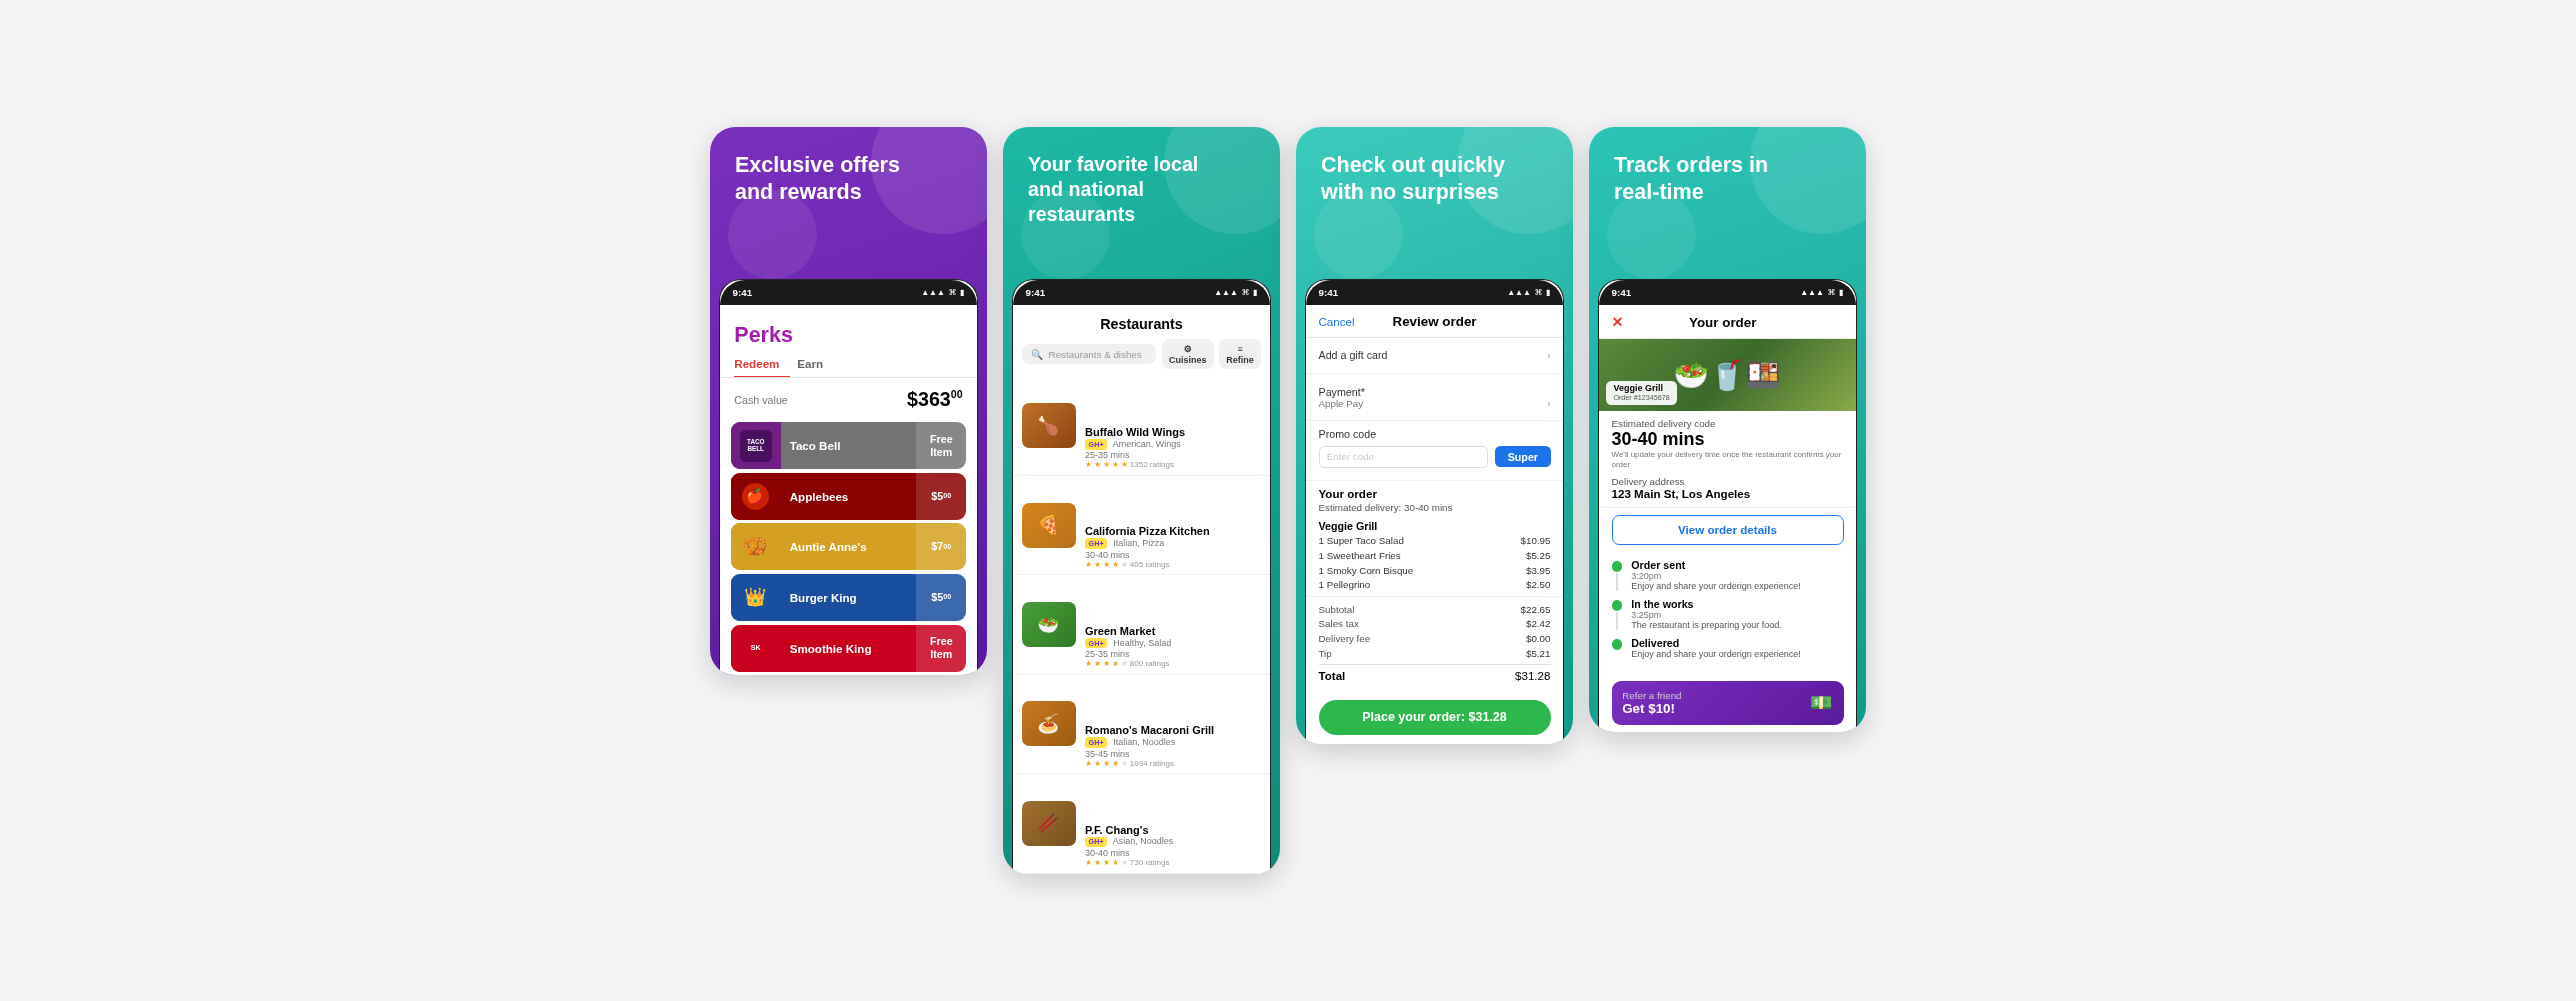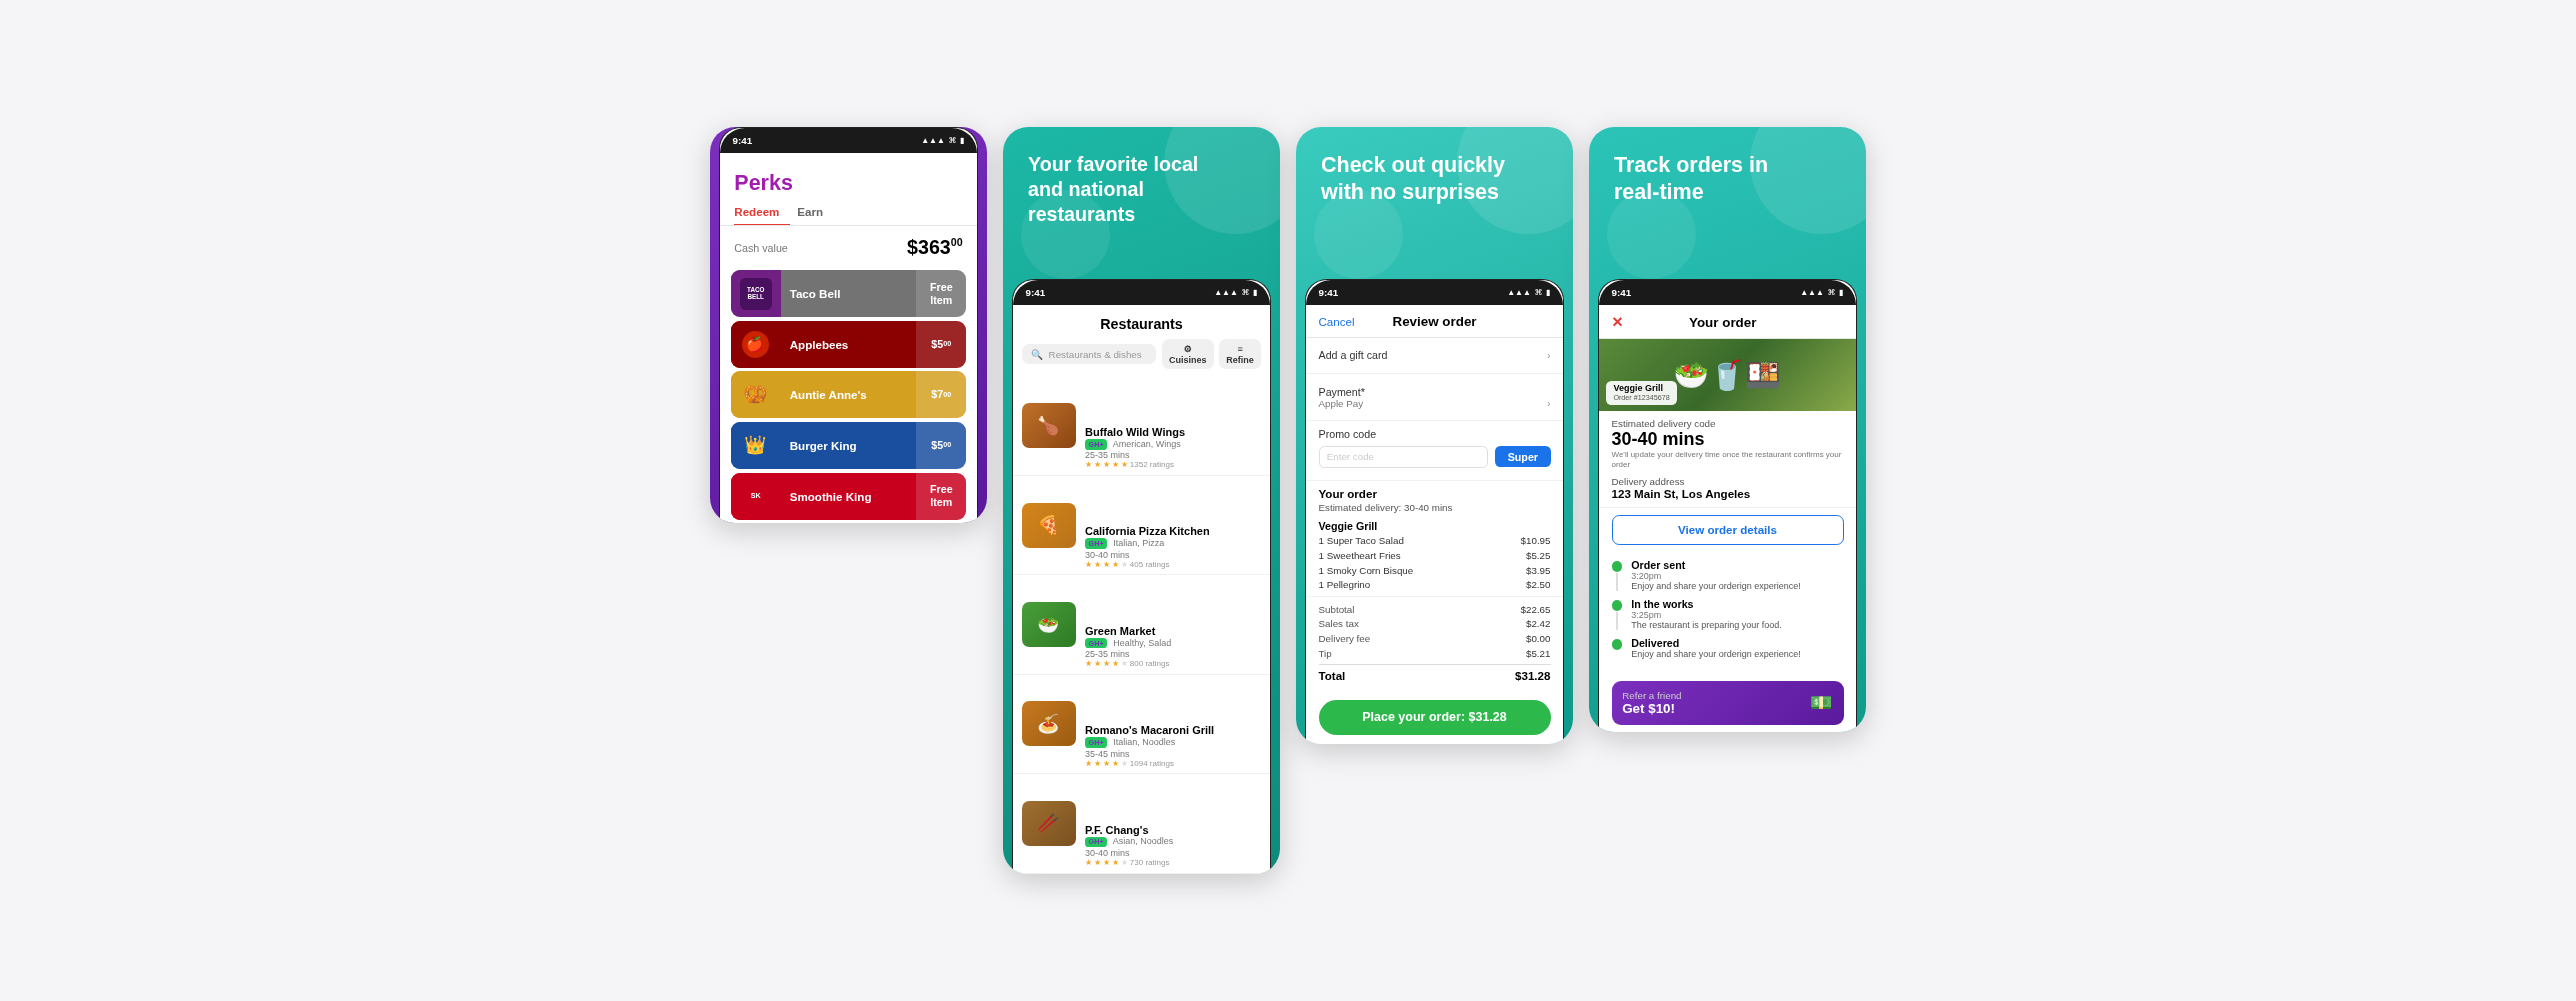--- a/index.html
+++ b/index.html
@@ -244,21 +244,21 @@
       color: #000;
       margin-top: 44px;
     }
     .rest-meta {
       font-size: 9px;
       color: #777;
       margin: 0.9px 0;
     }
     .rest-badge {
       display: inline-block;
-      background: #22c55e;
+      background: #fde047;
       color: #7B2FBE;
       font-size: 7.2px;
       font-weight: 700;
       border-radius: 3.6px;
       padding: 0.9px 3.6px;
       margin-right: 3.6px;
     }
     .rest-stars {
       display: flex;
       align-items: center;
@@ -362,21 +362,21 @@
     .subtotal-label { font-size: 9.8px; color: #555; }
     .subtotal-value { font-size: 9.8px; color: #333; }
     .total-row {
       display: flex;
       justify-content: space-between;
       padding: 3.6px 0;
       border-top: 0.9px solid #ddd;
       margin-top: 3.6px;
     }
     .total-label { font-size: 11.6px; font-weight: 700; color: #000; }
-    .total-value { font-size: 11.6px; font-weight: 700; color: #000; margin-left: 32px; }
+    .total-value { font-size: 11.6px; font-weight: 400; color: #000; margin-left: 32px; }
     .place-order-btn {
       margin: 9px 12.5px;
       background: #2db84b;
       color: white;
       border: none;
       border-radius: 21.5px;
       padding: 10.7px;
       font-size: 12.5px;
       font-weight: 700;
       width: calc(100% - 25px);
@@ -500,20 +500,25 @@
       overflow: hidden;
       border-radius: 25px;
     }
   </style>
 </head>
 <body>
 
 <div class="app-store-row">
 
   <div class="phone-card phone-card-inner" style="background: linear-gradient(160deg, #7B2FBE 0%, #5B1A9E 100%);">
+    <div class="card-header-wrap" style="position:relative; overflow:hidden; min-height:152px; padding:25px 25px 0;">
+      <div style="position:absolute; width:143px; height:143px; background:rgba(255,255,255,0.1); border-radius:50%; top:-36px; right:-27px;"></div>
+      <div style="position:absolute; width:89px; height:89px; background:rgba(255,255,255,0.08); border-radius:50%; bottom:0; left:18px;"></div>
+      <div class="card-header-text" style="color:white; font-size:21.5px; font-weight:800; line-height:1.25; position:relative; z-index:1;">Exclusive offers and rewards</div>
+    </div>
     <div class="phone-mockup" style="margin:0 9px; border-radius:21.5px 21.5px 0 0;">
       <div class="phone-notch-bar">
         <div class="notch-center"></div>
         <span class="notch-time">9:41</span>
         <div class="notch-icons">
           <span>▲▲▲</span>
           <span>⌘</span>
           <span>▮</span>
         </div>
       </div>

